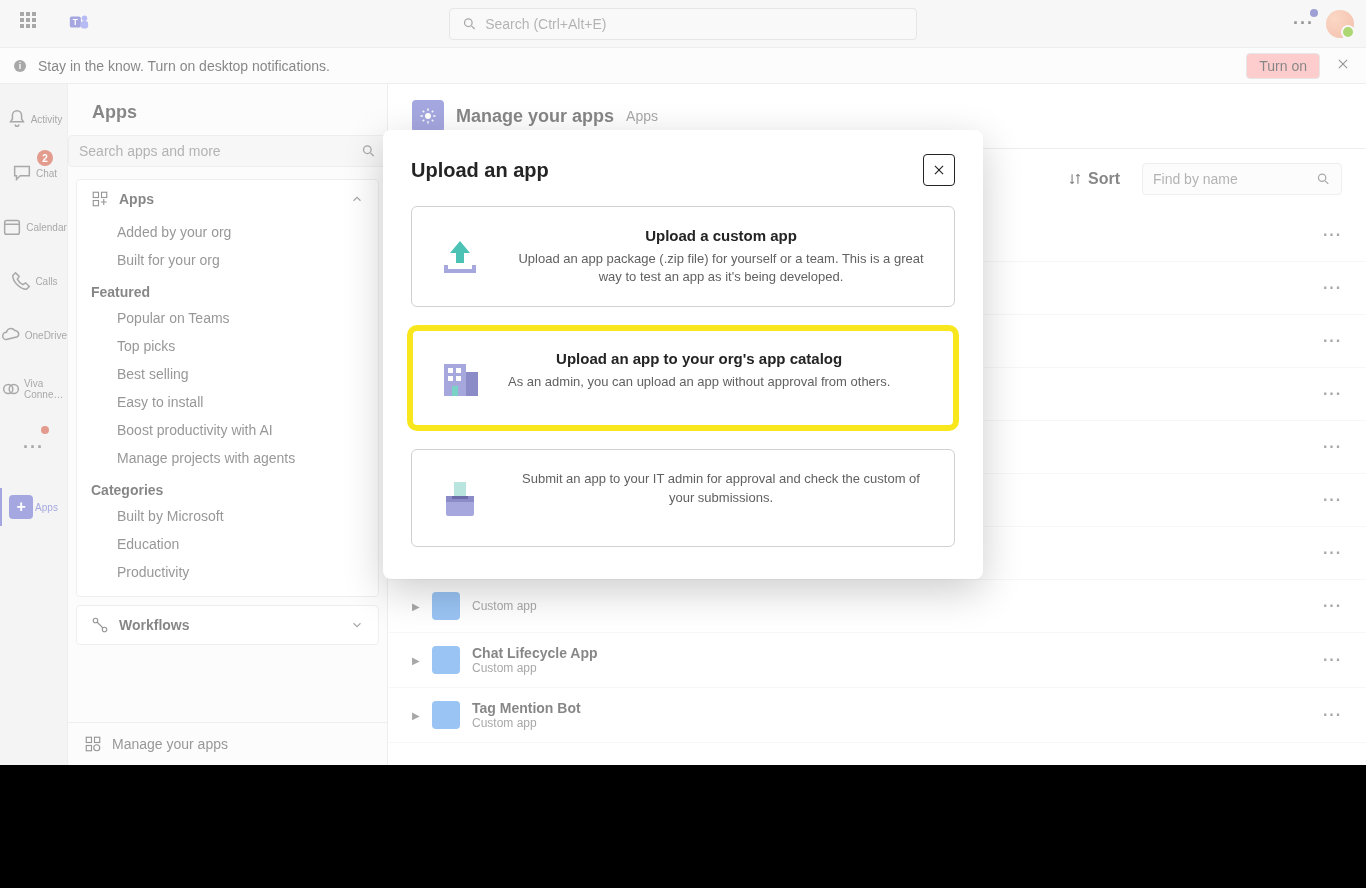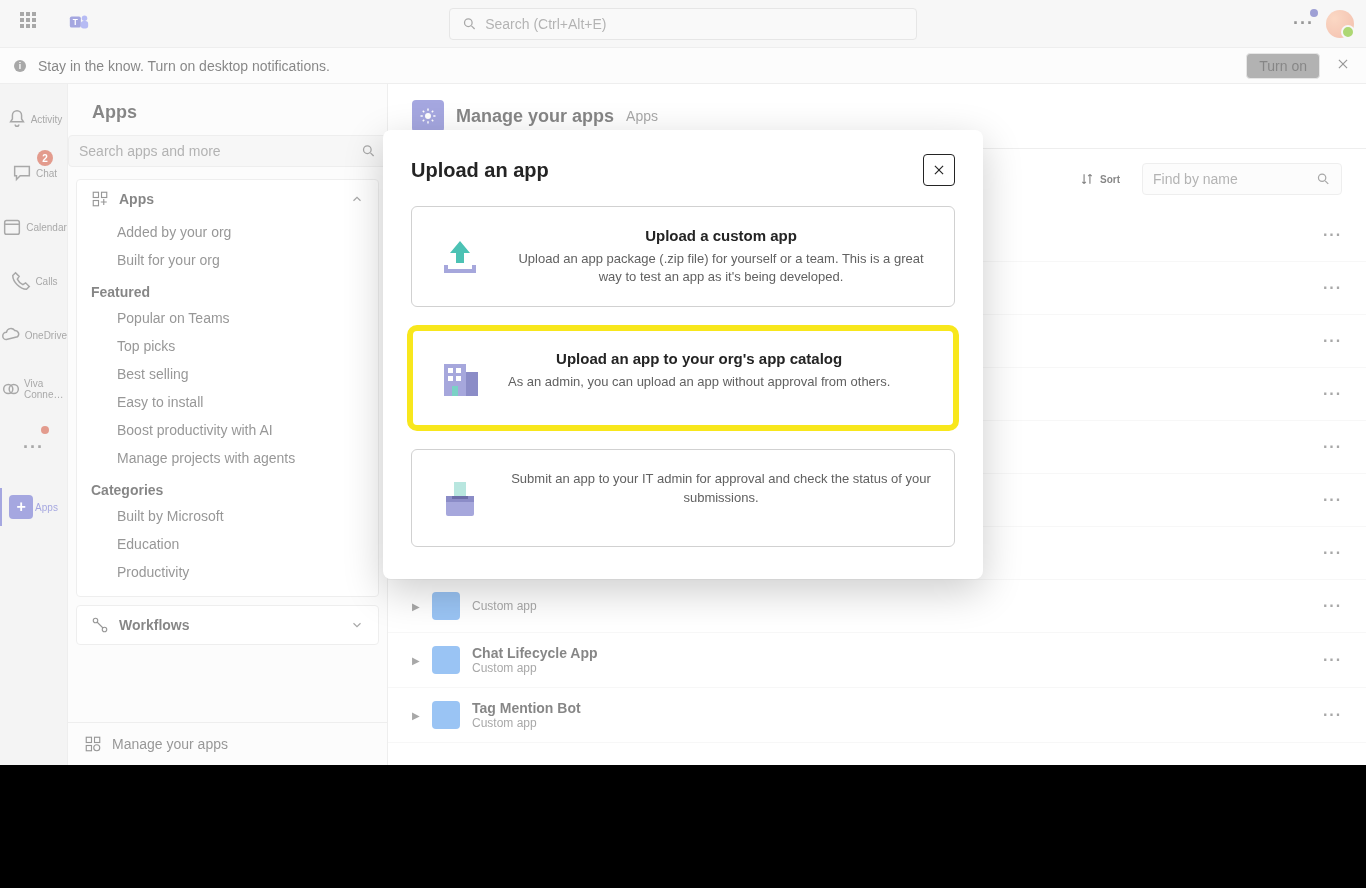--- a/index.html
+++ b/index.html
@@ -17,21 +17,21 @@
   .topbar-right { margin-left: auto; display: flex; align-items: center; gap: 12px; }
   .more-dots { font-size: 18px; color: #424242; font-weight: bold; cursor: pointer; letter-spacing: 1px; position: relative; }
   .blue-dot { position: absolute; top: -4px; right: -4px; width: 8px; height: 8px; background: #4f52b2; border-radius: 50%; }
   .avatar { width: 28px; height: 28px; border-radius: 50%; background: radial-gradient(circle at 30% 30%, #f8b894, #e88b6b); position: relative; }
   .avatar::after { content: ""; position: absolute; bottom: -1px; right: -1px; width: 10px; height: 10px; background: #6bb700; border: 2px solid #f0f0f0; border-radius: 50%; }
 
   
   .notifbar { height: 36px; border-bottom: 1px solid #e1e1e1; display: flex; align-items: center; padding: 0 12px; background: #fafafa; font-size: 14px; color: #242424; }
   .notifbar .info-ic { margin-right: 10px; }
   .notifbar .spacer { flex: 1; }
-  .notifbar .turnon { border: 1px solid #d1d1d1; background: #737373; padding: 4px 12px; border-radius: 4px; font-size: 14px; cursor: pointer; color: #242424; margin-left: 40px; }
+  .notifbar .turnon { border: 1px solid #d1d1d1; background: #fca5a5; padding: 4px 12px; border-radius: 4px; font-size: 14px; cursor: pointer; color: #242424; margin-left: 40px; }
   .notifbar .close-notif { margin-left: 12px; cursor: pointer; padding: 4px; }
 
   
   .body { display: flex; height: calc(765px - 48px - 36px); }
   .rail { width: 68px; background: #ebebeb; border-right: 1px solid #e1e1e1; display: flex; flex-direction: column; align-items: center; padding-top: 8px; }
   .rail-item { width: 100%; height: 54px; display: flex; flex-direction: row; align-items: center; justify-content: center; gap: 2px; color: #616161; font-size: 10px; cursor: pointer; position: relative; }
   .rail-item.active { color: #5b5fc7; }
   .rail-item.active::before { content: ""; position: absolute; left: 0; top: 8px; bottom: 8px; width: 2px; background: #5b5fc7; }
   .rail-icon { width: 24px; height: 24px; display: flex; align-items: center; justify-content: center; }
   .badge-red { position: absolute; top: 4px; right: 14px; background: #cc4a31; color: #fff; font-size: 10px; min-width: 16px; height: 16px; border-radius: 8px; display: flex; align-items: center; justify-content: center; font-weight: 600; }
@@ -54,21 +54,21 @@
   .manage-row { border-top: 1px solid #e1e1e1; padding: 12px 16px; display: flex; align-items: center; gap: 10px; font-size: 14px; color: #424242; cursor: pointer; }
 
   
   .main { flex: 1; background: #fff; position: relative; }
   .main-header { display: flex; align-items: center; gap: 12px; padding: 16px 24px; border-bottom: 1px solid #e1e1e1; }
   .main-header .hdr-icon { width: 32px; height: 32px; background: #5b5fc7; border-radius: 4px; display: flex; align-items: center; justify-content: center; }
   .main-header h1 { font-size: 18px; font-weight: 700; color: #242424; }
   .main-header .sub { font-size: 14px; color: #616161; }
   .main-tools { display: flex; align-items: center; padding: 14px 24px; gap: 12px; }
   .main-tools .spacer { flex: 1; }
-  .sort-btn { display: flex; align-items: center; gap: 6px; font-size: 10px; font-weight: 600; color: #242424; cursor: pointer; padding: 6px 10px; }
+  .sort-btn { display: flex; align-items: center; gap: 6px; font-size: 16px; font-weight: 600; color: #242424; cursor: pointer; padding: 6px 10px; }
   .find-input { height: 32px; width: 200px; border: 1px solid #e1e1e1; background: #fafafa; border-radius: 4px; display: flex; align-items: center; padding: 0 10px; }
   .find-input input { border: none; outline: none; background: transparent; width: 100%; font-size: 14px; }
   .app-list { }
   .app-row { display: flex; align-items: center; padding: 12px 24px; border-bottom: 1px solid #f0f0f0; }
   .app-row .caret { width: 20px; color: #616161; font-size: 10px; cursor: pointer; }
   .app-row .app-ic { width: 28px; height: 28px; background: #4894eb; border-radius: 4px; margin-right: 12px; }
   .app-row .app-text .t { font-size: 14px; font-weight: 600; color: #242424; }
   .app-row .app-text .s { font-size: 12px; color: #616161; }
   .app-row .more { margin-left: auto; cursor: pointer; color: #616161; letter-spacing: 1px; font-weight: bold; }
 
@@ -438,18 +438,18 @@
       <div class="card" style="margin-bottom:0;">
         <div class="card-ic">
           <svg width="48" height="48" viewBox="0 0 48 48">
               <rect x="10" y="26" width="28" height="16" rx="2" fill="#a6a7dc"></rect>
               <rect x="10" y="22" width="28" height="6" fill="#8b8cc7"></rect>
               <rect x="18" y="8" width="12" height="16" fill="#b8e6df"></rect>
               <rect x="16" y="22" width="16" height="3" fill="#6b6da8"></rect>
             </svg>
         </div>
         <div class="card-body">
-          <p>Submit an app to your IT admin for approval and check the status of your submissions.</p>
+          <p>Submit an app to your IT admin for approval and check the custom of your submissions.</p>
         </div>
       </div>
     </div>
   </div>
 </div>
 
 </body></html>

